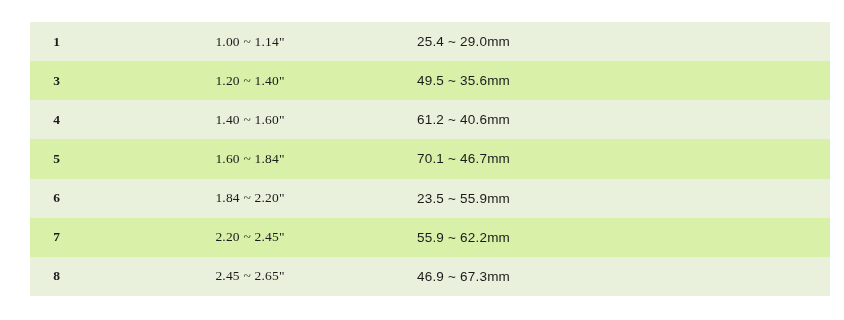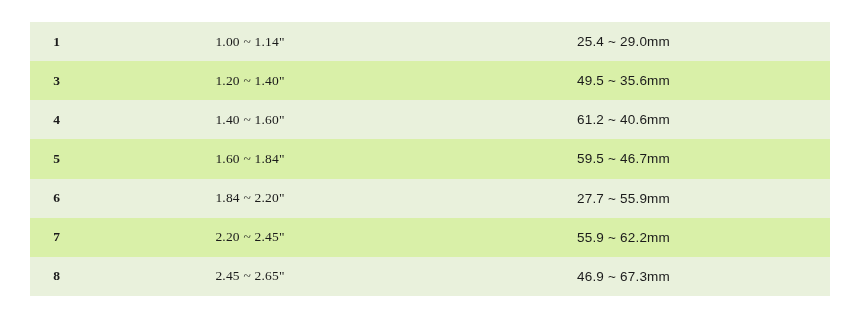--- a/index.html
+++ b/index.html
@@ -74,21 +74,21 @@
 
   td.inch-cell {
     text-align: center;
     font-family: "Liberation Serif", serif;
     font-size: 15px;
     letter-spacing: 0.2px;
     color: #1b1b1b;
   }
 
   td.mm-cell {
-    text-align: center;
+    text-align: left;
     font-family: "Liberation Sans", sans-serif;
     font-size: 14px;
     letter-spacing: 0.2px;
     color: #1b1b1b;
   }
 </style>
 </head>
 <body>
 
 <div id="size-chart-wrapper">
@@ -114,27 +114,27 @@
 
       <tr class="stripe-pale">
         <td class="cell size-cell">4</td>
         <td class="cell inch-cell">1.40 ~ 1.60"</td>
         <td class="cell cell-last mm-cell">61.2 ~ 40.6mm</td>
       </tr>
 
       <tr class="stripe-green">
         <td class="cell size-cell">5</td>
         <td class="cell inch-cell">1.60 ~ 1.84"</td>
-        <td class="cell cell-last mm-cell">59.5 ~ 46.7mm</td>
+        <td class="cell cell-last mm-cell">70.1 ~ 46.7mm</td>
       </tr>
 
       <tr class="stripe-pale">
         <td class="cell size-cell">6</td>
         <td class="cell inch-cell">1.84 ~ 2.20"</td>
-        <td class="cell cell-last mm-cell">27.7 ~ 55.9mm</td>
+        <td class="cell cell-last mm-cell">23.5 ~ 55.9mm</td>
       </tr>
 
       <tr class="stripe-green">
         <td class="cell size-cell">7</td>
         <td class="cell inch-cell">2.20 ~ 2.45"</td>
         <td class="cell cell-last mm-cell">55.9 ~ 62.2mm</td>
       </tr>
 
       <tr class="stripe-pale">
         <td class="cell size-cell">8</td>

